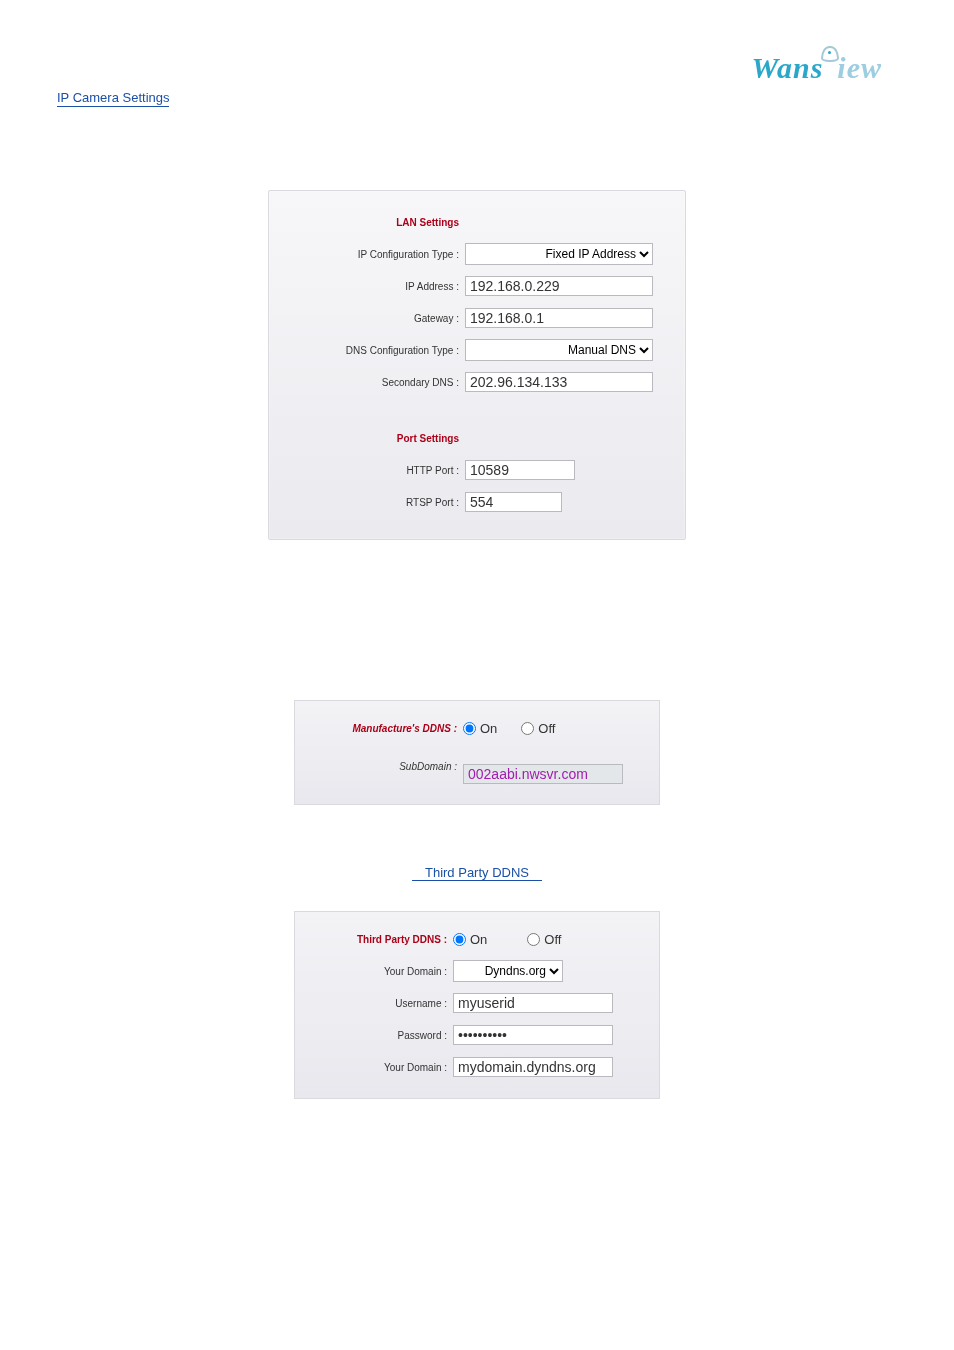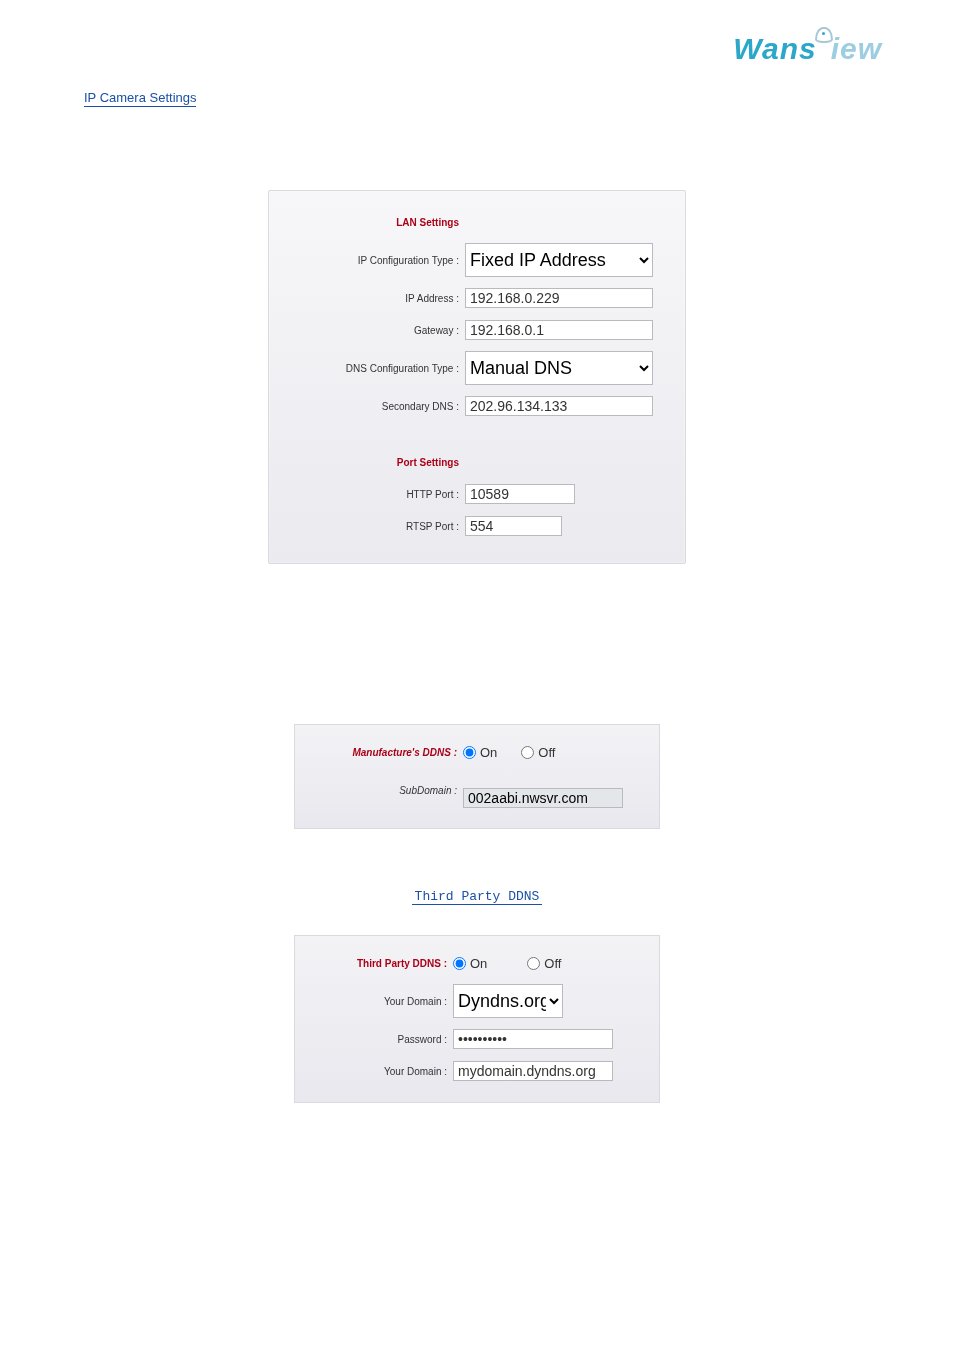--- a/index.html
+++ b/index.html
@@ -13,31 +13,31 @@
   }
   .page {
     position: relative;
     width: 954px;
     padding: 60px 72px 80px 72px;
     box-sizing: border-box;
   }
   .top-link {
     position: absolute;
     top: 90px;
-    left: 84px;
+    left: 57px;
     color: #1b50a6;
     font-size: 13px;
     border-bottom: 1px solid #1b50a6;
     padding-bottom: 1px;
   }
   .logo {
     position: absolute;
-    top: 32px;
+    top: 51px;
     right: 72px;
-    font-family: Liberation Sans, sans-serif;
+    font-family: Liberation Serif, serif;
     font-size: 30px;
     font-style: italic;
     font-weight: 800;
     letter-spacing: 1px;
     color: #2aa7c9;
     white-space: nowrap;
     margin-left: 16px;
   }
   .logo .light {
     color: #9dcde0;
@@ -96,30 +96,31 @@
     height: 20px;
     box-sizing: border-box;
     padding: 1px 4px;
     font-size: 14px;
     border: 1px solid #b9b9bf;
     background: #ffffff;
     color: #333;
   }
   input.ro {
     background: #e4e7ea;
-    color: #000000;
+    color: #a21caf;
     margin-top: 15px;
   }
   select {
     width: 188px;
-    height: 34px;
-    font-size: 18px;
+    height: 22px;
+    font-size: 12px;
     border: 1px solid #b9b9bf;
     background: #ffffff;
     box-sizing: border-box;
+    text-align: right;
   }
   .spacer {
     height: 14px;
   }
 
   .midpanel {
     width: 340px;
     margin: 160px auto 20px auto;
     background: linear-gradient(#f3f3f6, #e8e8ee);
     border: 1px solid #d9d9de;
@@ -138,21 +139,20 @@
   .radio-group .opt { margin-right: 18px; display: inline-flex; align-items: center; gap: 4px;}
   .radio-group input[type="radio"] { margin: 0; }
 
   .mid-link {
     width: 130px;
     margin: 60px auto 20px auto;
     color: #1b50a6;
     font-size: 13px;
     border-bottom: 1px solid #1b50a6;
     text-align: center;
-    font-family: Liberation Mono, monospace;
   }
 
   .lowpanel {
     width: 340px;
     margin: 30px auto 20px auto;
     background: linear-gradient(#f3f3f6, #e8e8ee);
     border: 1px solid #d9d9de;
     padding: 6px 12px 10px 12px;
   }
   .lowpanel .row .label { flex: 0 0 140px; }
@@ -285,20 +285,26 @@
 
     <div class="row">
       <div class="label">Your Domain :</div>
       <div class="field">
         <select>
           <option>Dyndns.org</option>
         </select>
       </div>
     </div>
 
+    <div class="row">
+      <div class="label">Username :</div>
+      <div class="field">
+        <input type="text" value="myuserid" style="">
+      </div>
+    </div>
 
     <div class="row">
       <div class="label">Password :</div>
       <div class="field">
         <input type="password" value="••••••••••" style="">
       </div>
     </div>
 
     <div class="row">
       <div class="label">Your Domain :</div>

